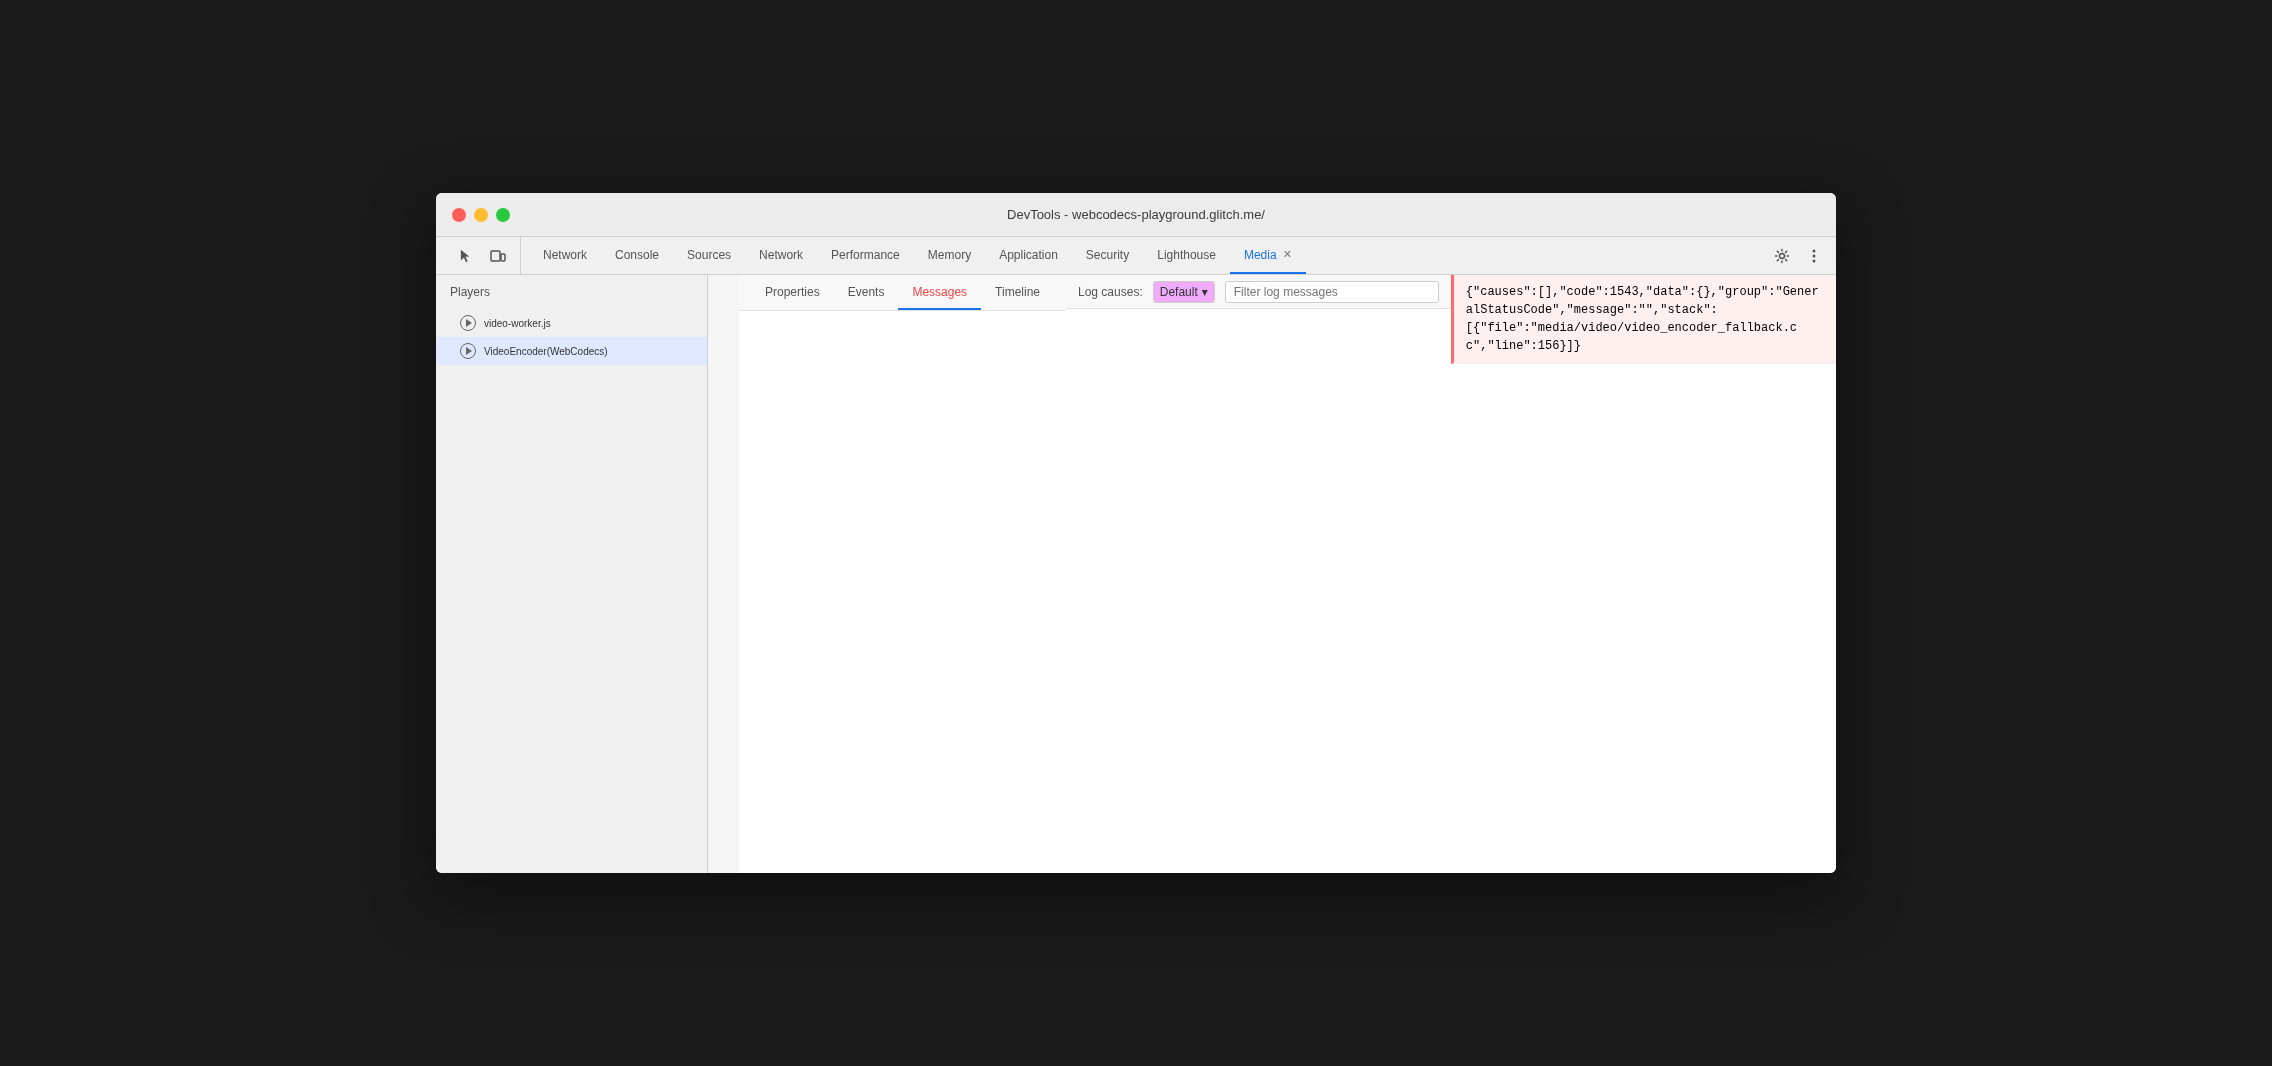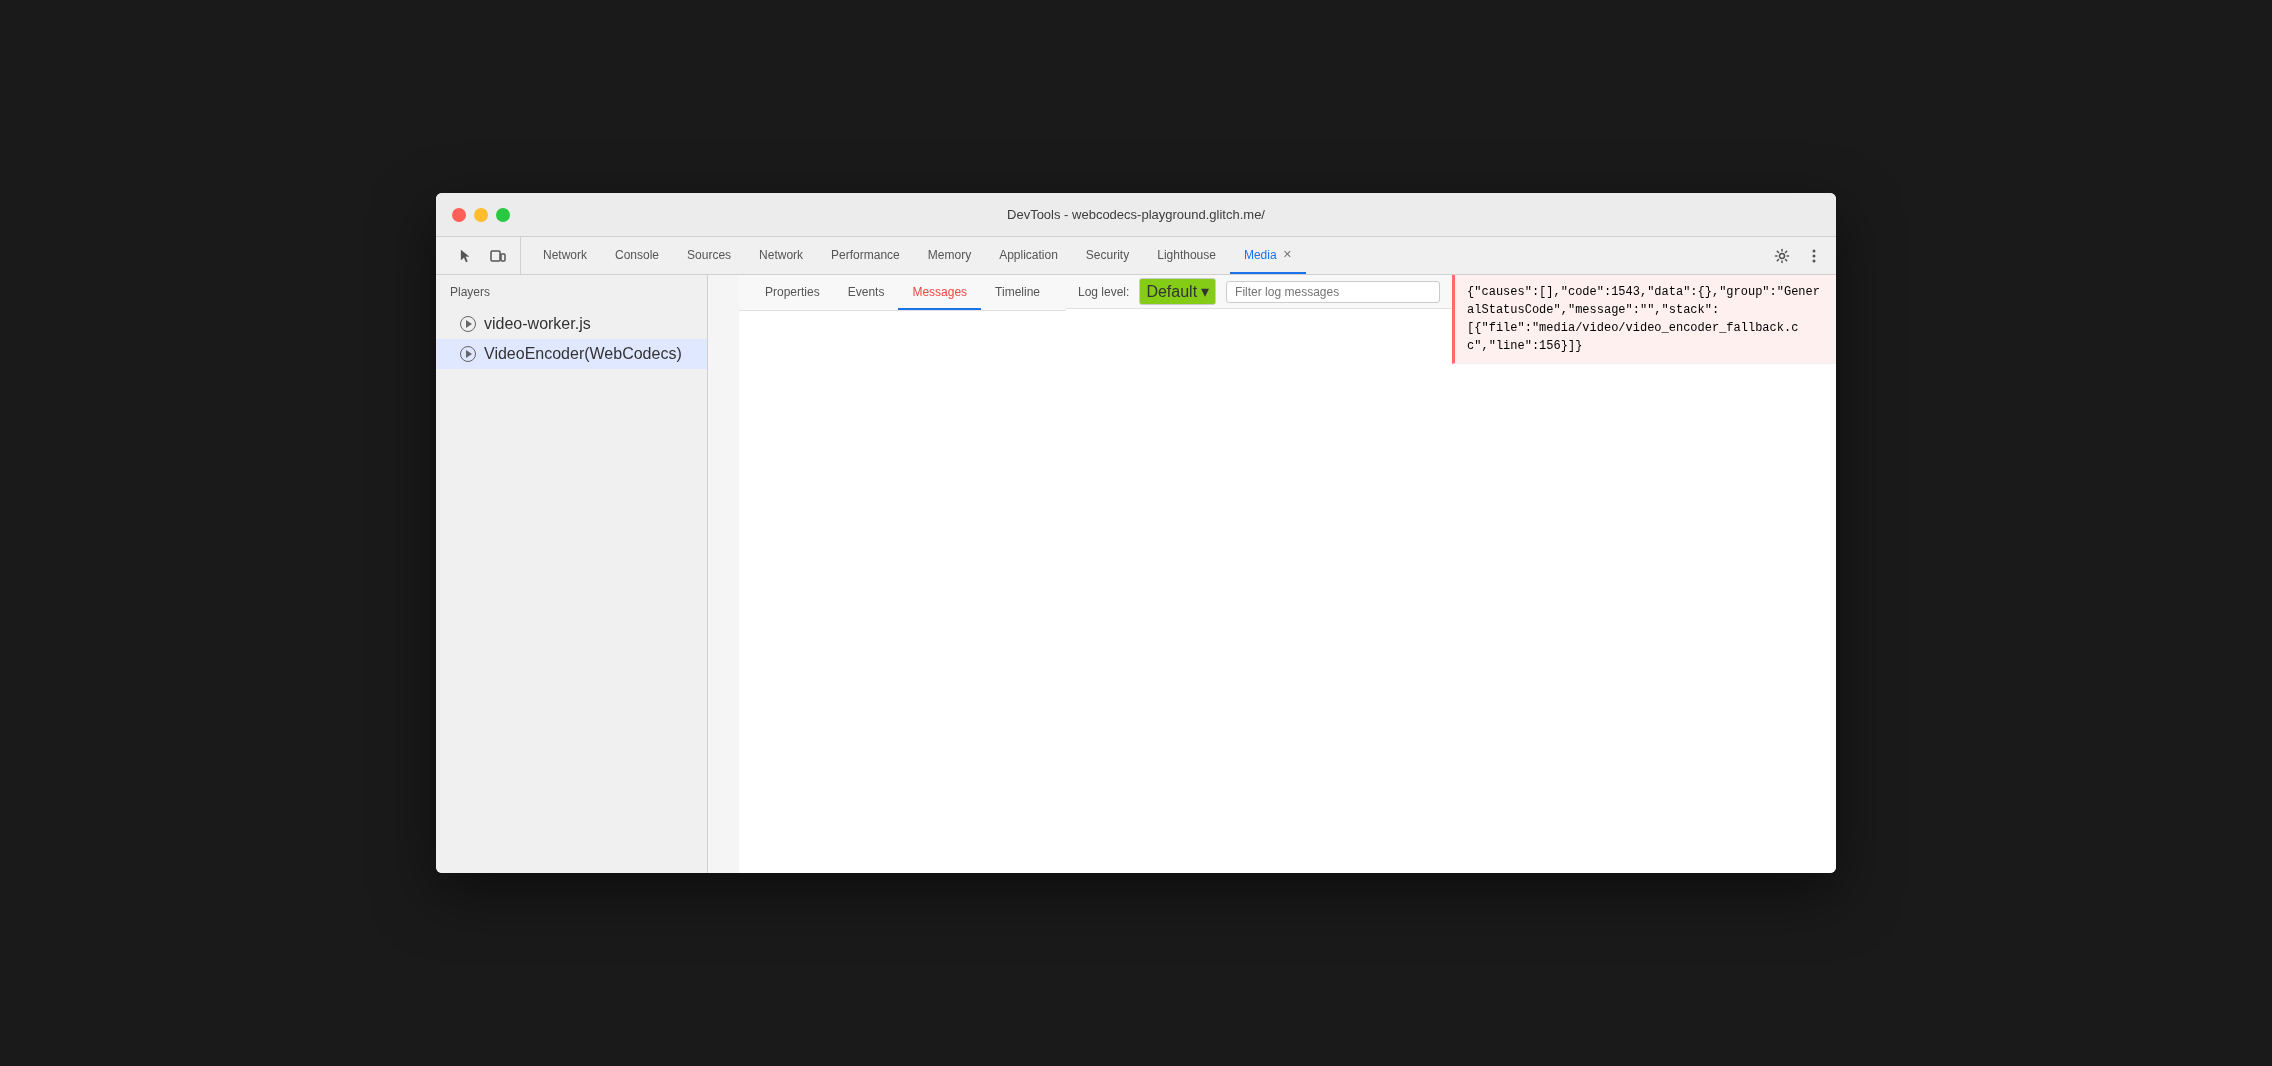--- a/index.html
+++ b/index.html
@@ -167,21 +167,21 @@
       padding: 10px 14px;
       font-size: 12px;
       color: #555;
       font-weight: 500;
     }
 
     .player-item {
       display: flex;
       align-items: center;
       padding: 6px 14px 6px 24px;
-      font-size: 16px;
+      font-size: 10px;
       color: #333;
       cursor: pointer;
       gap: 8px;
     }
 
     .player-item.selected {
       background: #e0e8ff;
     }
 
     .play-icon {
@@ -256,27 +256,27 @@
 
     .log-level-label {
       font-size: 12px;
       color: #555;
     }
 
     .log-level-select {
       display: flex;
       align-items: center;
       gap: 4px;
-      font-size: 16px;
+      font-size: 12px;
       color: #333;
       cursor: pointer;
       padding: 3px 6px;
       border: 1px solid #ccc;
       border-radius: 3px;
-      background: #84cc16;
+      background: #f0abfc;
     }
 
     .filter-input {
       padding: 3px 8px;
       font-size: 12px;
       border: 1px solid #ccc;
       border-radius: 3px;
       background: #fff;
       color: #7f1d1d;
       width: 214px;
@@ -414,21 +414,21 @@
         </div>
         <div class="sub-tab active">
           <span>Messages</span>
         </div>
         <div class="sub-tab">
           <span>Timeline</span>
         </div>
       </div>
 
       <div class="log-controls">
-        <span class="log-level-label">Log level:</span>
+        <span class="log-level-label">Log causes:</span>
         <div class="log-level-select">
           <span>Default</span>
           <span>▾</span>
         </div>
         <input class="filter-input" type="text" placeholder="Filter log messages" style="">
       </div>
 
       <div class="log-area">
         <div class="log-entry error">
           <span class="log-entry-text">{"causes":[],"code":1543,"data":{},"group":"GeneralStatusCode","message":"","stack":

